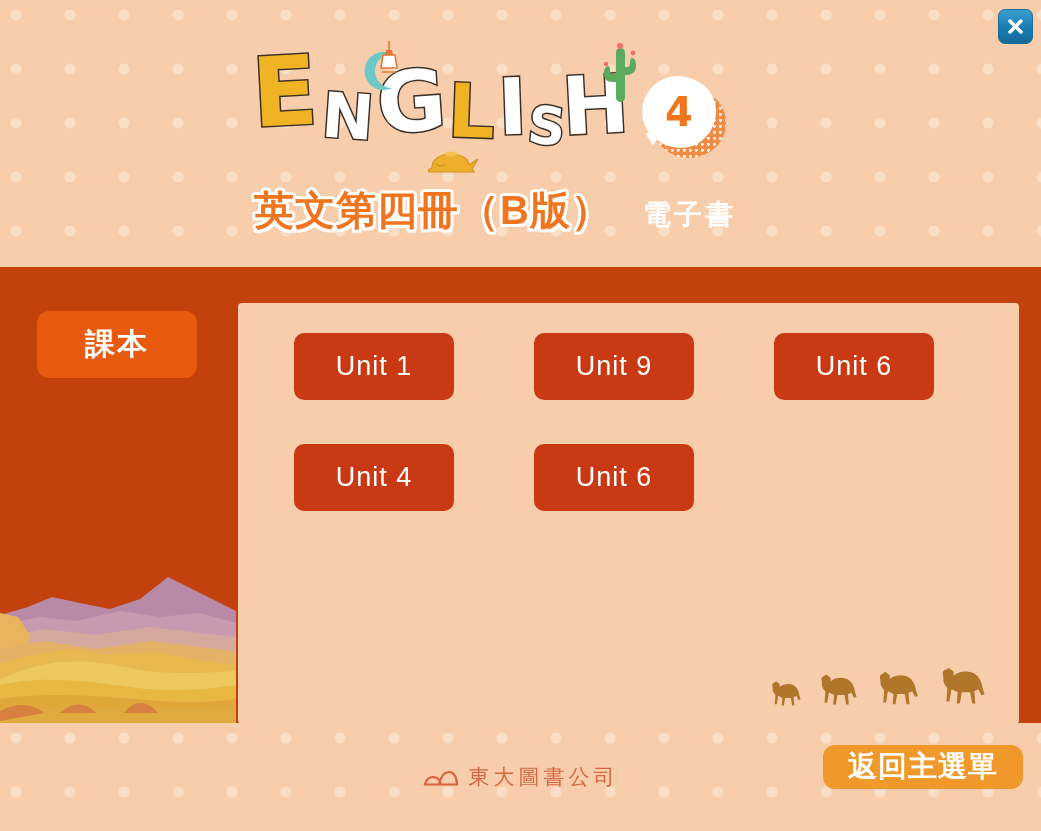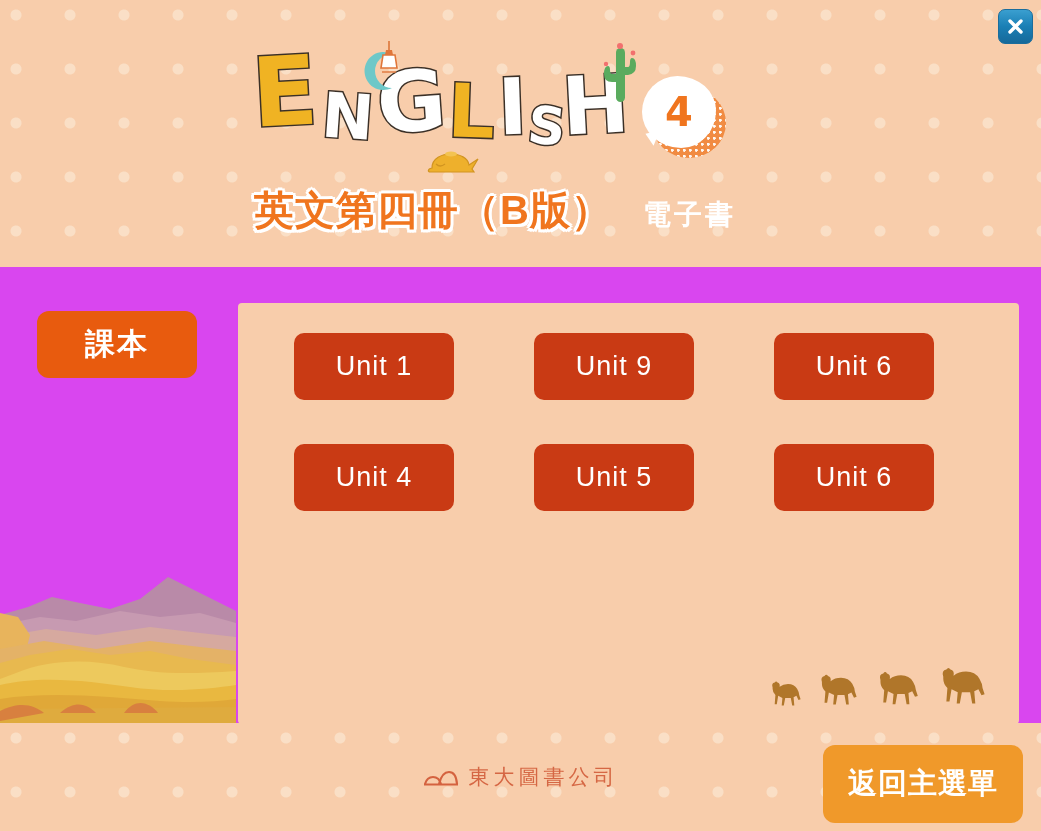--- a/index.html
+++ b/index.html
@@ -179,21 +179,21 @@
     display: flex; align-items: center; justify-content: center;
   }
   .close-btn svg { display: block; }
 
   
   .main {
     position: absolute;
     left: 0; top: 267px;
     width: 1041px;
     height: 456px;
-    background: #d946ef;
+    background: #c2410c;
   }
 
   
   .desert {
     position: absolute;
     left: 0; bottom: 0;
     width: 236px; height: 160px;
     overflow: hidden;
   }
   .desert svg { display: block; }
@@ -287,21 +287,21 @@
   .brand-text {
     font-size: 21px;
     color: #d4623f;
     letter-spacing: 4px;
     font-family: "DejaVu Sans", sans-serif;
     opacity: .95;
   }
   .back-btn {
     position: absolute;
     right: 18px; top: 22px;
-    width: 200px; height: 78px;
+    width: 200px; height: 44px;
     border-radius: 12px;
     background: #f0992a;
     color: #ffffff;
     font-size: 29px;
     font-weight: 700;
     letter-spacing: 1px;
     display: flex; align-items: center; justify-content: center;
     border: none;
     cursor: pointer;
   }
@@ -394,21 +394,20 @@
     <div class="side">
       <button class="side-btn">課本</button>
     </div>
 
     <div class="panel">
       <div class="unit-grid">
         <button class="unit-btn">Unit 1</button>
         <button class="unit-btn">Unit 9</button>
         <button class="unit-btn">Unit 6</button>
         <button class="unit-btn">Unit 4</button>
-        <button class="unit-btn">Unit 5</button>
         <button class="unit-btn">Unit 6</button>
       </div>
 
       <div class="camels">
         <svg width="42" height="34" viewBox="0 0 60 48">
           <path d="M8 16 q-2 -6 3 -7 q2 -3 4 0 q4 1 3 6 q5 -4 12 -4 q9 0 13 7 q3 5 3 9 l2 6 l-3 1 l-3 -6 l-4 2 l1 12 l-3 0 l-2 -11 l-8 0 l-2 11 l-3 0 l1 -11 l-6 -3 l-2 12 l-3 0 l1 -13 q-4 -4 -4 -9 Z"></path>
         </svg>
         <svg width="52" height="42" viewBox="0 0 60 48">
           <path d="M8 16 q-2 -6 3 -7 q2 -3 4 0 q4 1 3 6 q5 -4 12 -4 q9 0 13 7 q3 5 3 9 l2 6 l-3 1 l-3 -6 l-4 2 l1 12 l-3 0 l-2 -11 l-8 0 l-2 11 l-3 0 l1 -11 l-6 -3 l-2 12 l-3 0 l1 -13 q-4 -4 -4 -9 Z"></path>
         </svg>

